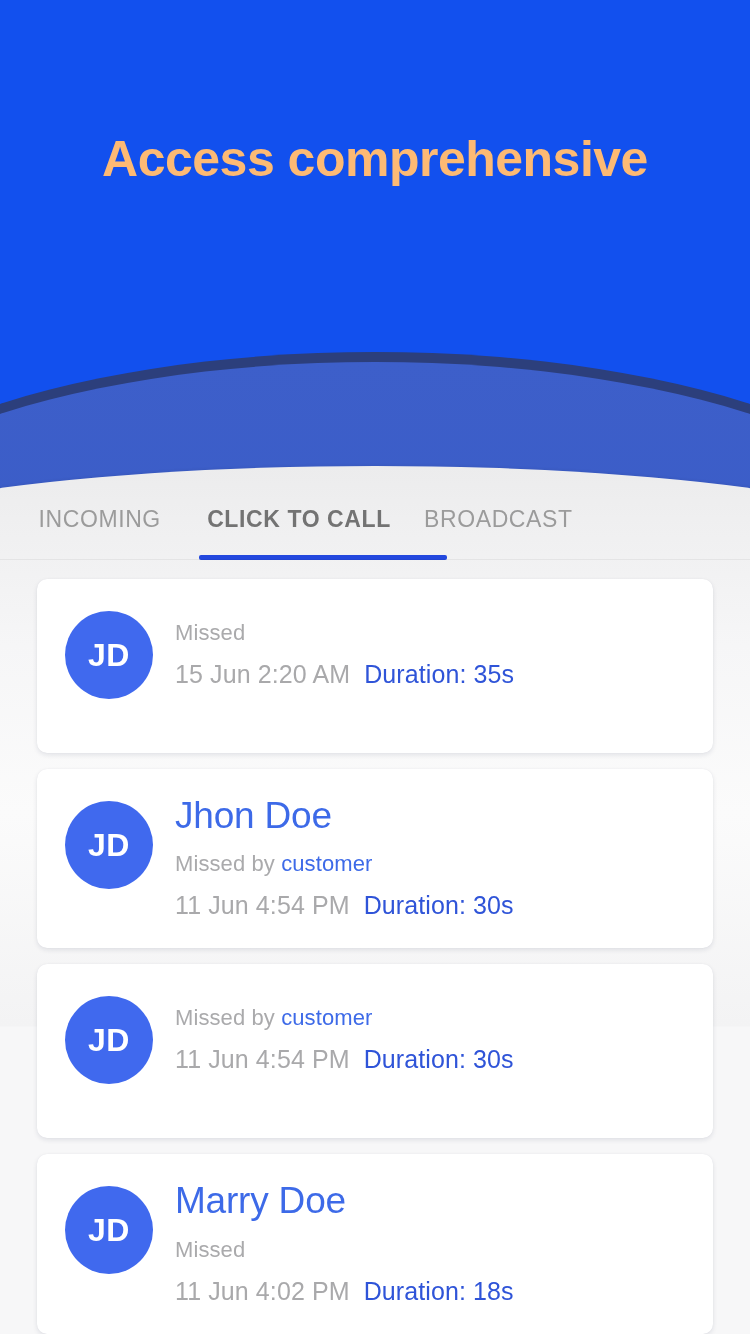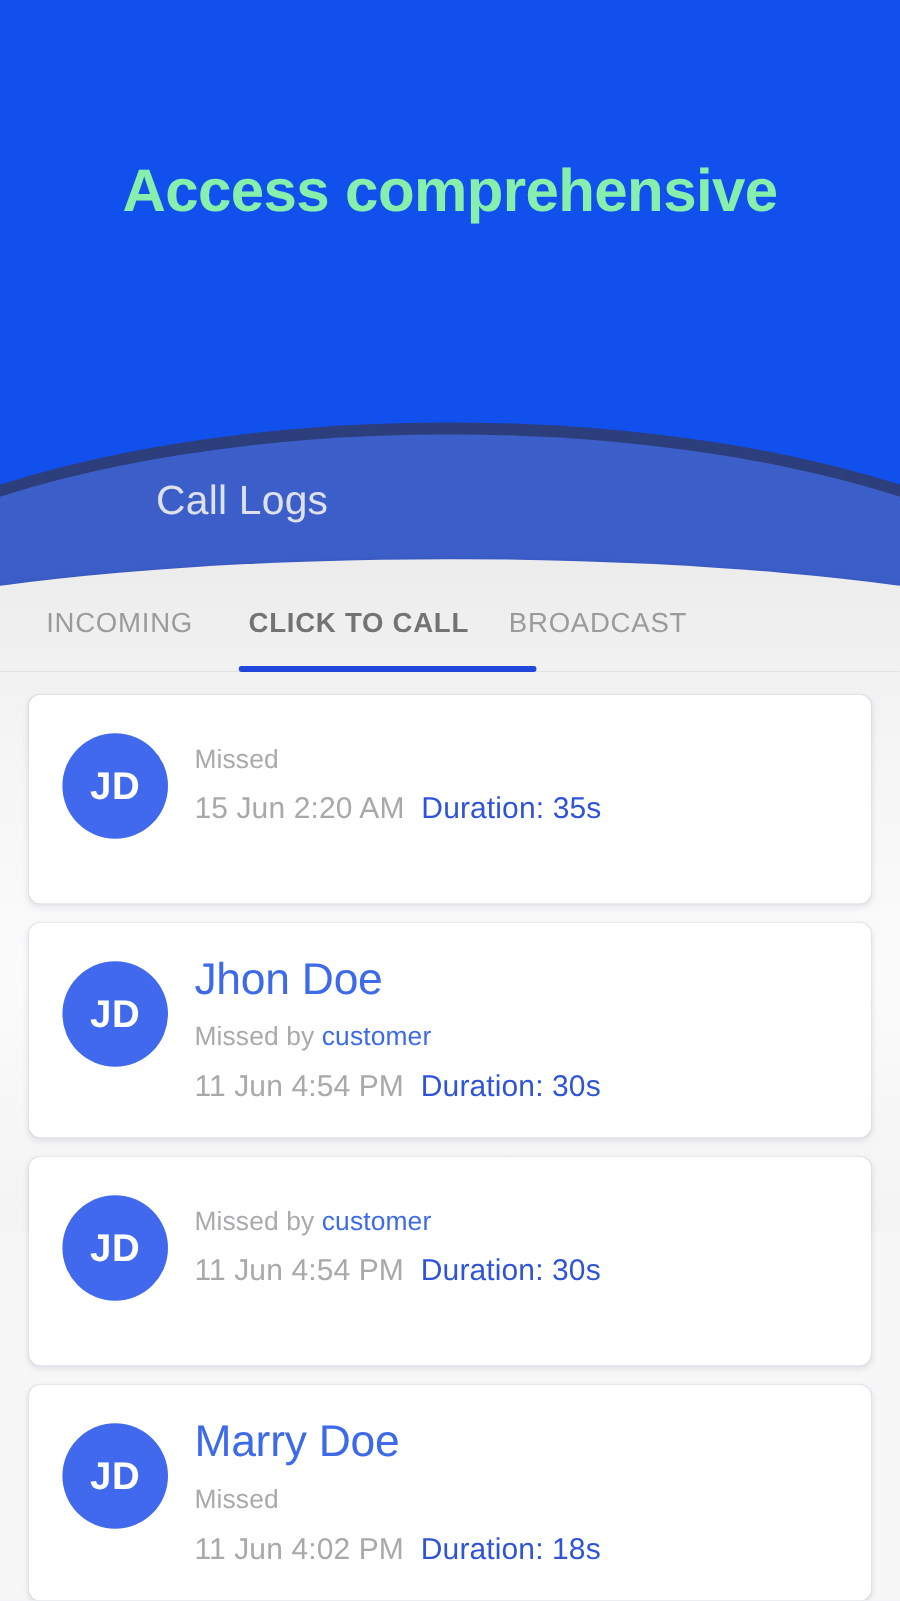--- a/index.html
+++ b/index.html
@@ -29,21 +29,21 @@
     height:478px;
     background:#1250ee;
     overflow:hidden;
   }
 
   .hero-headline {
     position:absolute;
     top:128px;
     left:0; right:0;
     text-align:center;
-    color:#86efac;
+    color:#fdba74;
     font-size:50px;
     font-weight:bold;
     line-height:1.24;
     letter-spacing:-0.5px;
     padding:0 40px;
   }
 
   
   .arc-shadow {
     position:absolute;
@@ -135,21 +135,21 @@
   }
 
   
   .list {
     position:absolute;
     left:0;
     top:563px;
     width:750px;
     height:771px;
     overflow:hidden;
-    padding:0 24px;
+    padding:0 37px;
   }
 
   .card {
     position:relative;
     background:#ffffff;
     border-radius:10px;
     margin-top:16px;
     padding:26px 28px 28px 28px;
     min-height:174px;
     box-shadow:0 2px 5px rgba(20,30,70,0.10), 0 0 1px rgba(20,30,70,0.08);
@@ -219,21 +219,20 @@
 <div id="app">
 
   <div class="hero">
     <div class="hero-headline">
       <div>Access comprehensive</div>
     </div>
   </div>
 
   <div class="arc-shadow"></div>
   <div class="arc-body"></div>
-  <div class="arc-title">Call Logs</div>
 
   <div class="sheet"></div>
 
   <div class="tabbar">
     <div class="tab">
       <span>INCOMING</span>
     </div>
     <div class="tab active">
       <span>CLICK TO CALL</span>
     </div>

